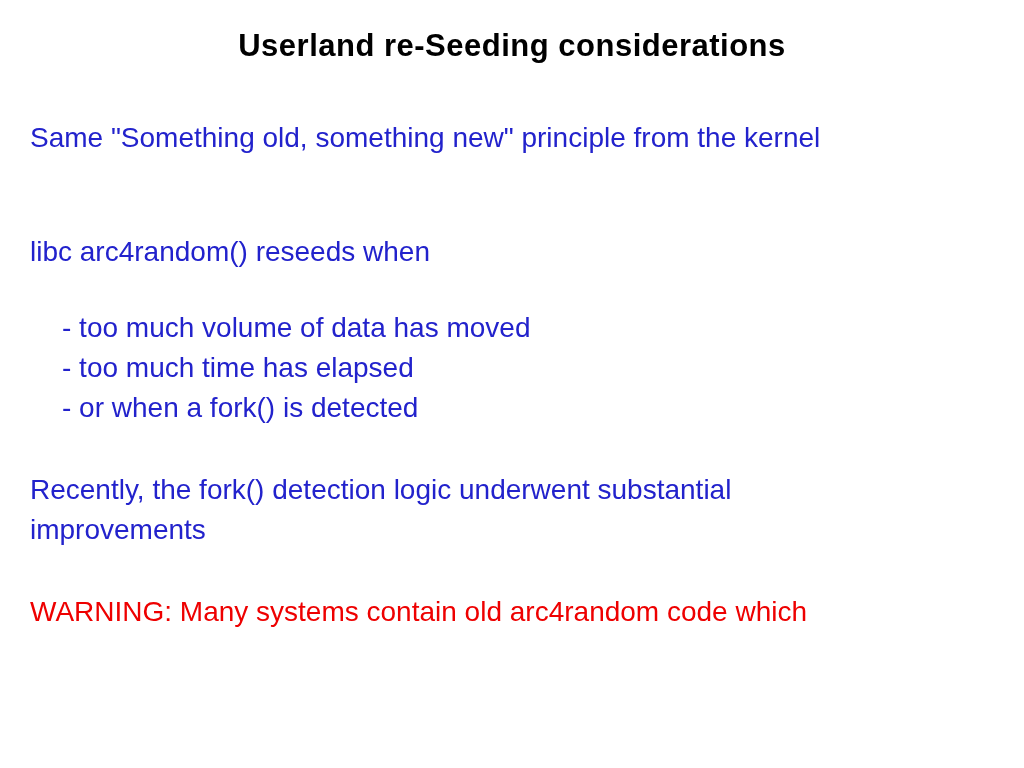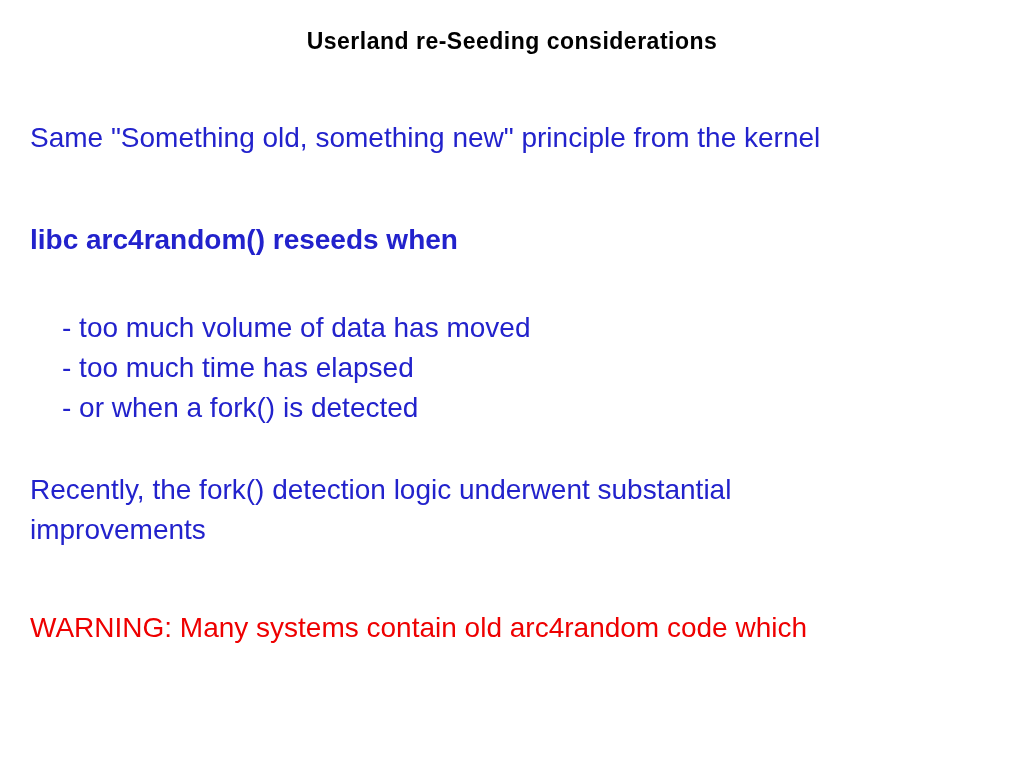--- a/index.html
+++ b/index.html
@@ -21,43 +21,42 @@
     height: 768px;
     background: var(--color-background);
     font-family: "DejaVu Sans", "Liberation Sans", sans-serif;
   }
   .slide-title {
     position: absolute;
     top: 28px;
     left: 0;
     width: 100%;
     text-align: center;
-    font-size: 23px;
+    font-size: 31px;
     font-weight: bold;
     letter-spacing: 0.5px;
     color: var(--color-title);
     font-family: "Liberation Sans", sans-serif;
   }
   .body-block {
     position: absolute;
     left: 30px;
     right: 20px;
     color: var(--color-body);
     font-size: 28px;
     line-height: 40px;
     font-family: "Liberation Sans", sans-serif;
   }
   .para1 { top: 118px; }
-  .para2 { top: 220px; font-weight: bold; }
+  .para2 { top: 232px; }
   .bullets { top: 308px; left: 62px; }
   .para3 { top: 470px; }
   .warning {
     top: 592px;
     color: var(--color-warning);
-    margin-top: 16px;
   }
   .warning .line-2 { padding-left: 155px; }
   .line { white-space: nowrap; }
 </style>
 </head>
 <body>
 
 <div class="slide">
 
   <div class="slide-title">Userland re-Seeding considerations</div>

